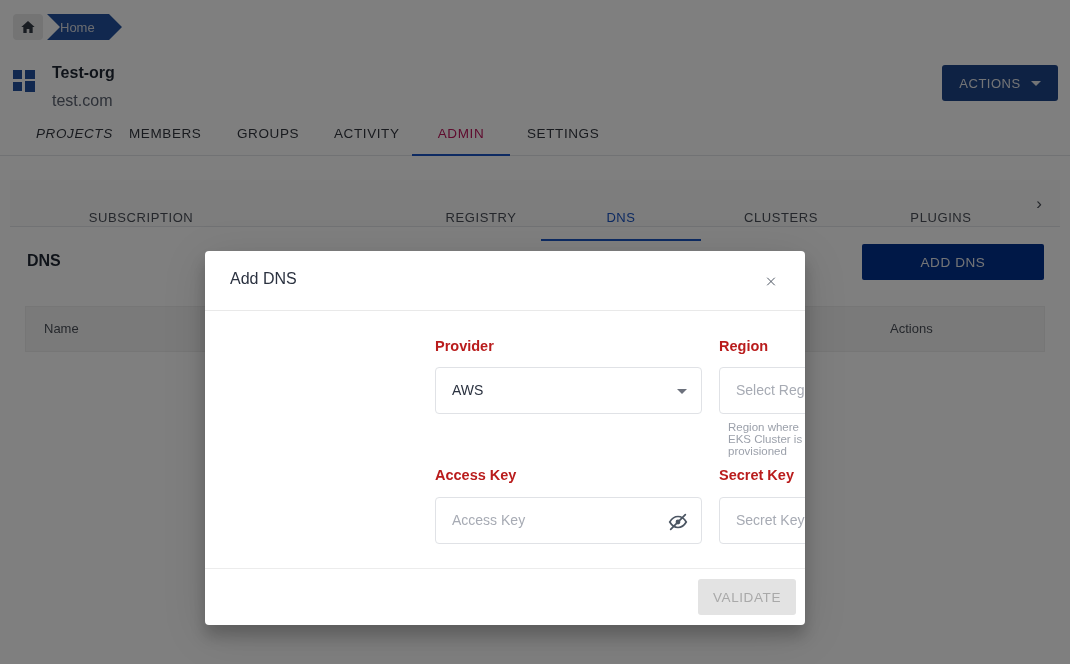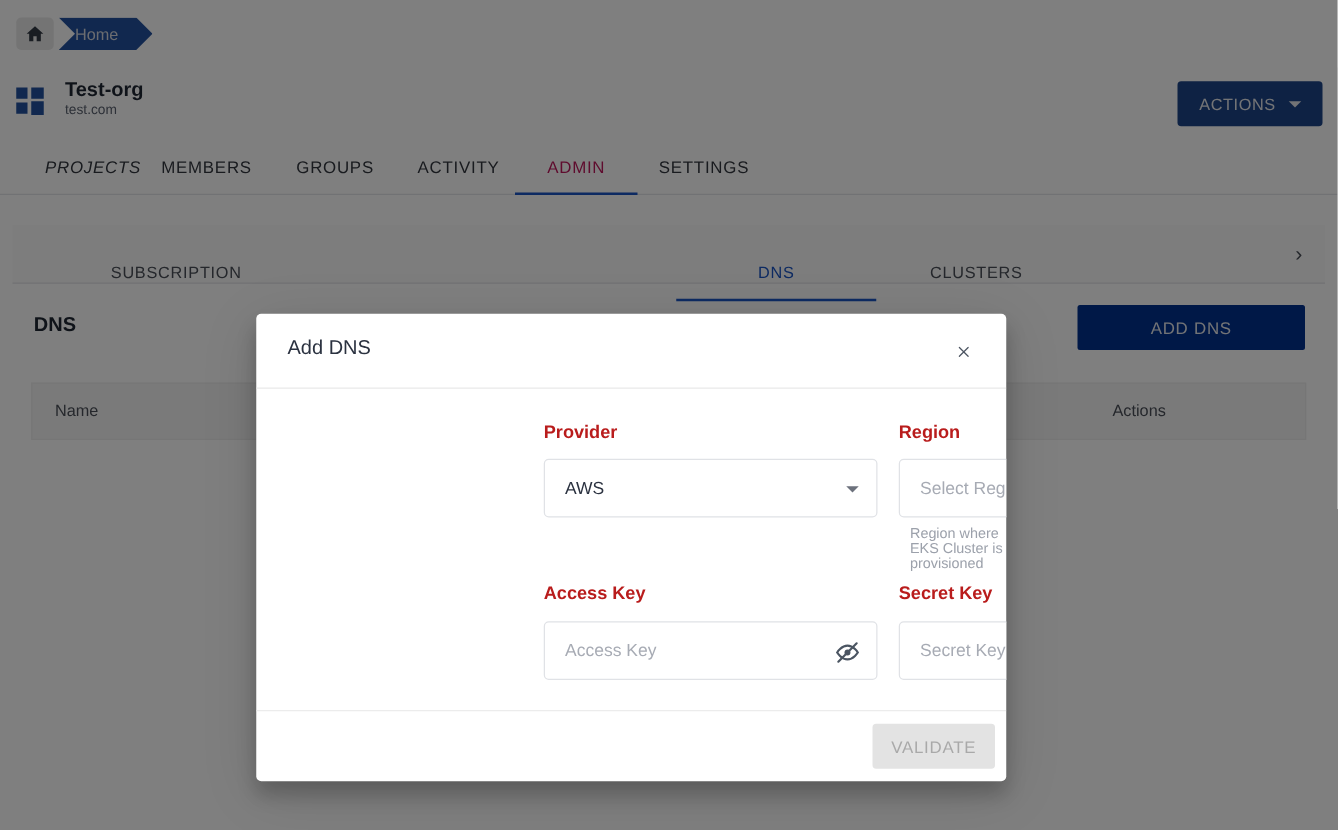--- a/index.html
+++ b/index.html
@@ -53,22 +53,22 @@
   .org-logo i.a { left:0;  top:0;  width:9px;  height:9px; }
   .org-logo i.b { left:12px; top:0; width:10px; height:9px; }
   .org-logo i.c { left:0;  top:12px; width:9px; height:9px; }
   .org-logo i.d { left:12px; top:11px; width:10px; height:11px; }
 
   .org-name {
     position: absolute; left: 52px; top: 64px;
     font-size: 16px; font-weight: bold; color: #1f2733;
   }
   .org-domain {
-    position: absolute; left: 52px; top: 82px;
-    font-size: 11px; color: #5b6270;
+    position: absolute; left: 52px; top: 92px;
+    font-size: 16px; color: #5b6270;
   }
 
   .actions-btn {
     position: absolute; left: 942px; top: 65px;
     width: 116px; height: 36px;
     background: #1c4488;
     border: none; border-radius: 3px;
     color: #e6e8ec;
     font-size: 13px; letter-spacing: .5px;
     display: flex; align-items: center; justify-content: center; gap: 10px;
@@ -266,22 +266,24 @@
       <button class="main-tab" style="left: 30px; width: 82px; justify-content: flex-start; font-style: italic;">PROJECTS</button>
       <button class="main-tab" style="left: 123px; width: 77px; justify-content: flex-start;">MEMBERS</button>
       <button class="main-tab" style="left: 231px; width: 60px; justify-content: flex-start;">GROUPS</button>
       <button class="main-tab" style="left: 328px; width: 66px; justify-content: flex-start;">ACTIVITY</button>
       <button class="main-tab active" style="left: 412px; width: 98px; justify-content: center;">ADMIN</button>
       <button class="main-tab" style="left: 521px; width: 79px; justify-content: flex-start;">SETTINGS</button>
     </div>
   <div class="sub-tabs" id="sub-tabs">
     <button class="sub-next">›</button>
   <button class="sub-tab" style="left: 11px; width: 240px;">SUBSCRIPTION</button>
+      <button class="sub-tab" style="left: 411px; width: 120px;">REGISTRY</button>
       <button class="sub-tab active" style="left: 531px; width: 160px;">DNS</button>
       <button class="sub-tab" style="left: 691px; width: 160px;">CLUSTERS</button>
+      <button class="sub-tab" style="left: 851px; width: 160px;">PLUGINS</button>
     </div>
 
   <div class="dns-title">DNS</div>
   <button class="add-dns-btn">ADD DNS</button>
   <div class="tbl-head" id="tbl-head">
       <div class="col" style="left: 18px;">Name</div>
       <div class="col" style="left: 864px;">Actions</div>
     </div>
 </div>
 

